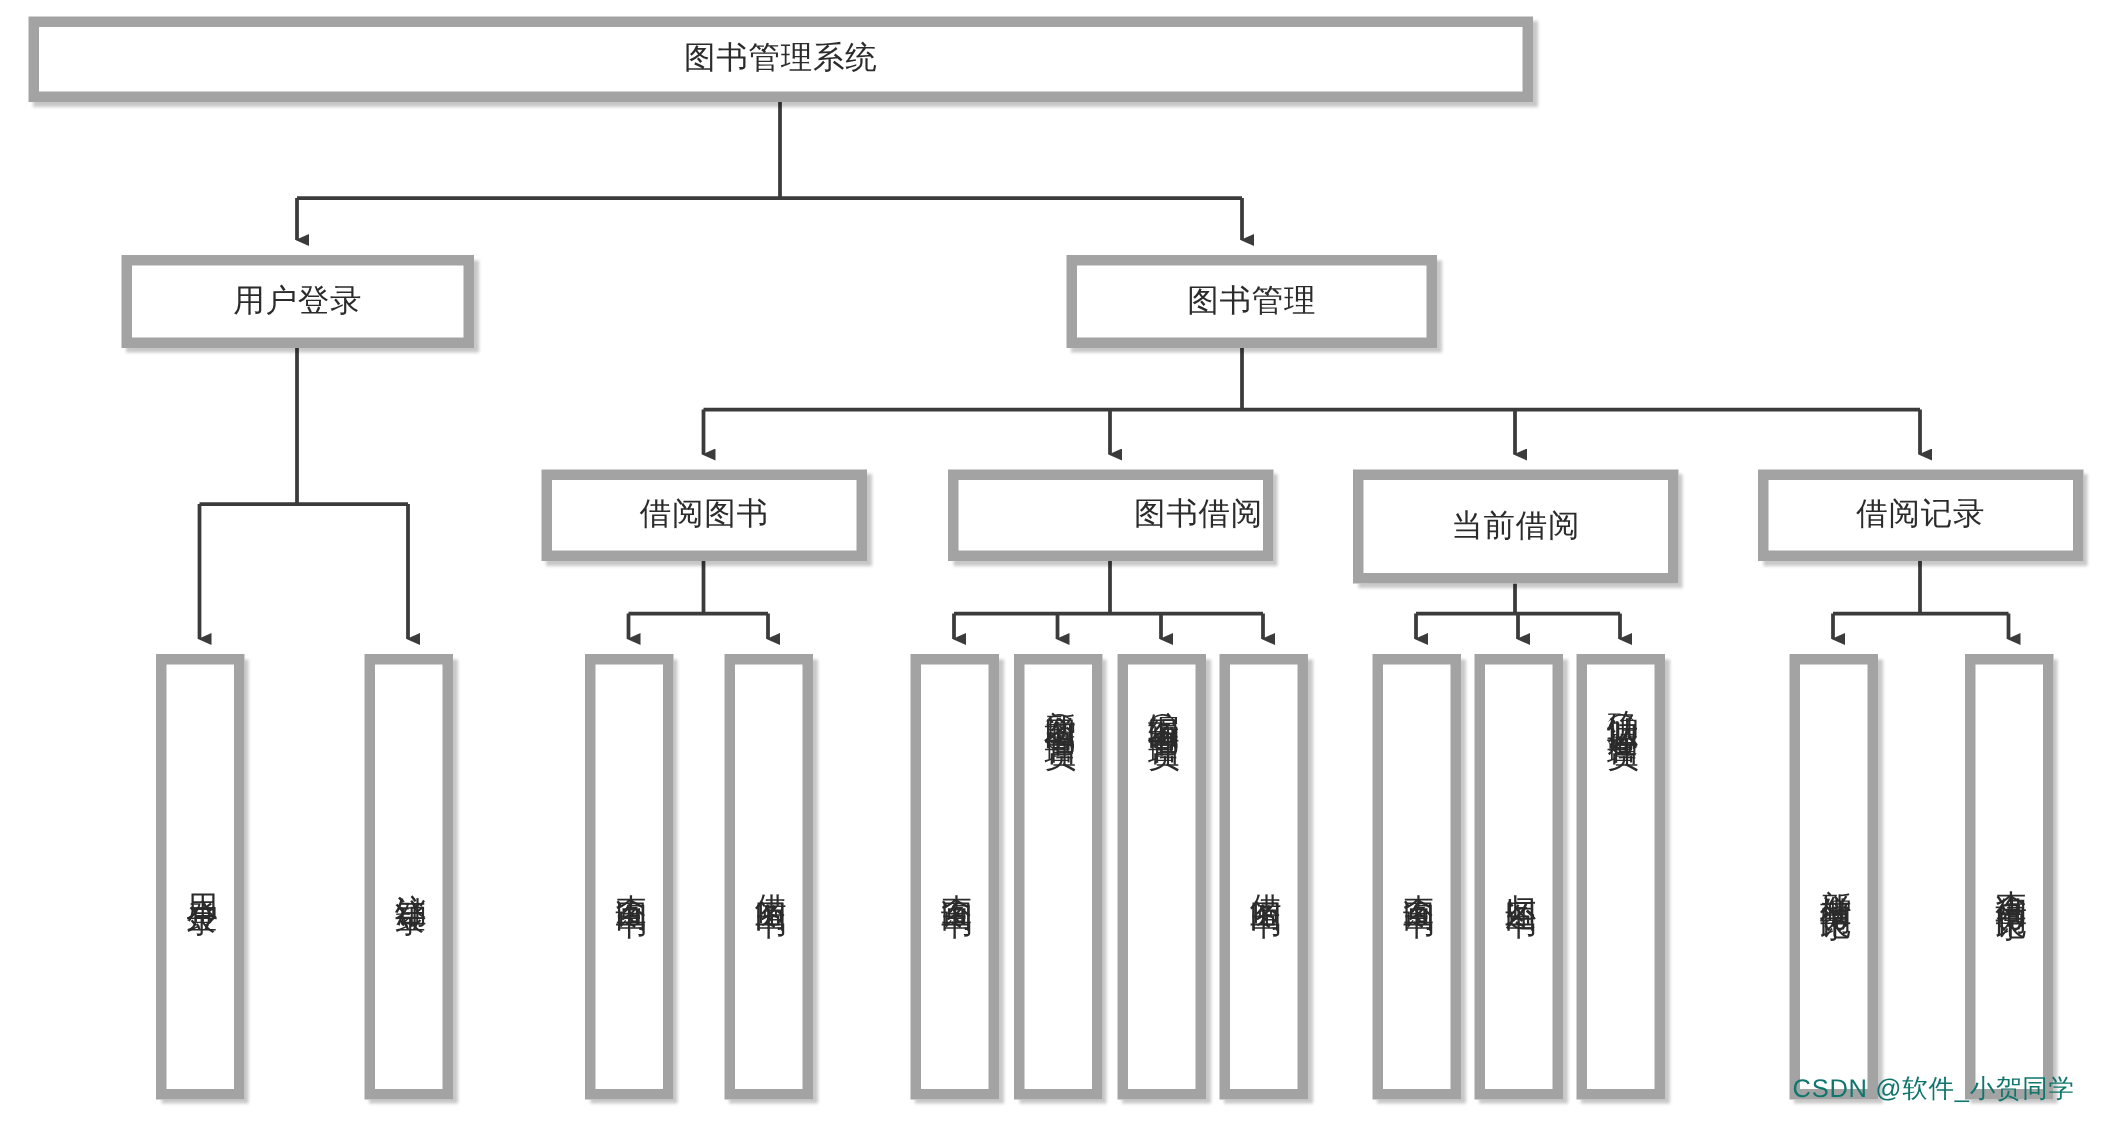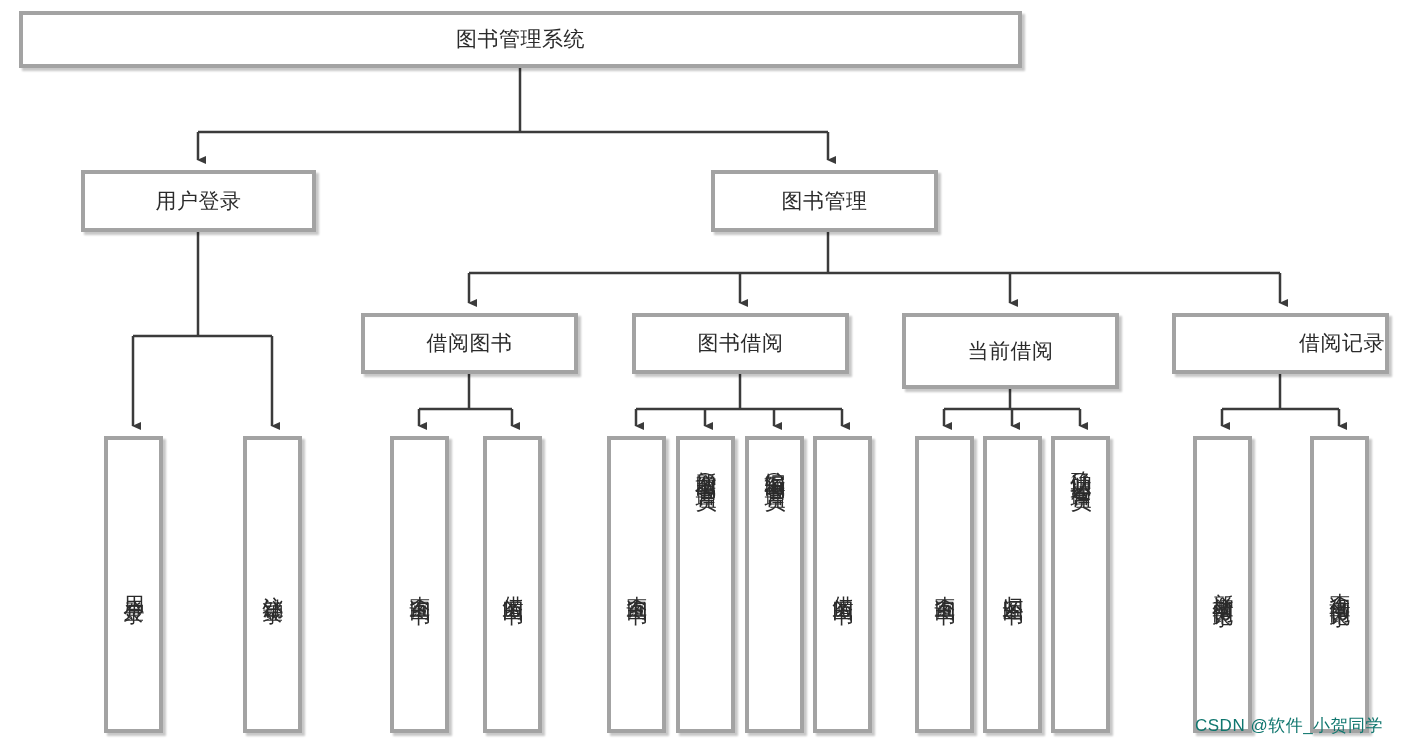--- a/index.html
+++ b/index.html
@@ -23,21 +23,21 @@
     position: absolute;
     top: 0;
     left: 0;
     width: 1405px;
     height: 747px;
   }
   .node-box {
     position: absolute;
     box-sizing: border-box;
     background: #ffffff;
-    border: 4px solid #a3a3a3;
+    border: 7px solid #a3a3a3;
     box-shadow: 3px 3px 2px rgba(0,0,0,0.22);
     display: flex;
     align-items: center;
     justify-content: center;
   }
   .node-label {
     color: #2b2b2b;
     font-size: 21px;
     line-height: 1.18;
     letter-spacing: 0.5px;
@@ -116,33 +116,33 @@
       </g>
   </svg>
 
   <div id="node-layer">
       <div class="node-box" style="left: 19px; top: 11px; width: 1003px; height: 57px;">
         <span class="node-label">图书管理系统</span>
       </div>
       <div class="node-box" style="left: 81px; top: 170px; width: 235px; height: 62px;">
         <span class="node-label">用户登录</span>
       </div>
-      <div class="node-box" style="left: 711px; top: 170px; width: 227px; height: 62px;">
+      <div class="node-box" style="left: 711px; top: 170px; width: 247px; height: 62px;">
         <span class="node-label">图书管理</span>
       </div>
       <div class="node-box" style="left: 361px; top: 313px; width: 217px; height: 61px;">
         <span class="node-label">借阅图书</span>
       </div>
-      <div class="node-box" style="left: 632px; top: 313px; width: 217px; height: 61px;">
+      <div class="node-box" style="left: 632px; top: 313px; width: 217px; height: 61px; justify-content: flex-end;">
         <span class="node-label">图书借阅</span>
       </div>
       <div class="node-box" style="left: 902px; top: 313px; width: 217px; height: 76px;">
         <span class="node-label">当前借阅</span>
       </div>
-      <div class="node-box" style="left: 1172px; top: 313px; width: 217px; height: 61px; justify-content: flex-end;">
+      <div class="node-box" style="left: 1172px; top: 313px; width: 217px; height: 61px;">
         <span class="node-label">借阅记录</span>
       </div>
       <div class="node-box vertical centered" style="left: 104px; top: 436px; width: 59px; height: 297px;">
         <span class="node-label">用户登录</span>
       </div>
       <div class="node-box vertical centered" style="left: 243px; top: 436px; width: 59px; height: 297px;">
         <span class="node-label">注销登录</span>
       </div>
       <div class="node-box vertical centered" style="left: 390px; top: 436px; width: 59px; height: 297px;">
         <span class="node-label">查询图书</span>

